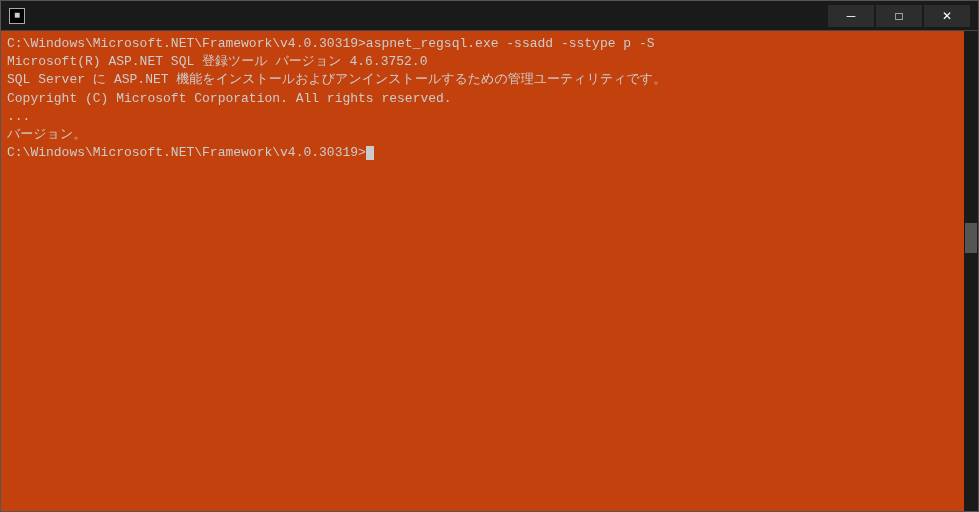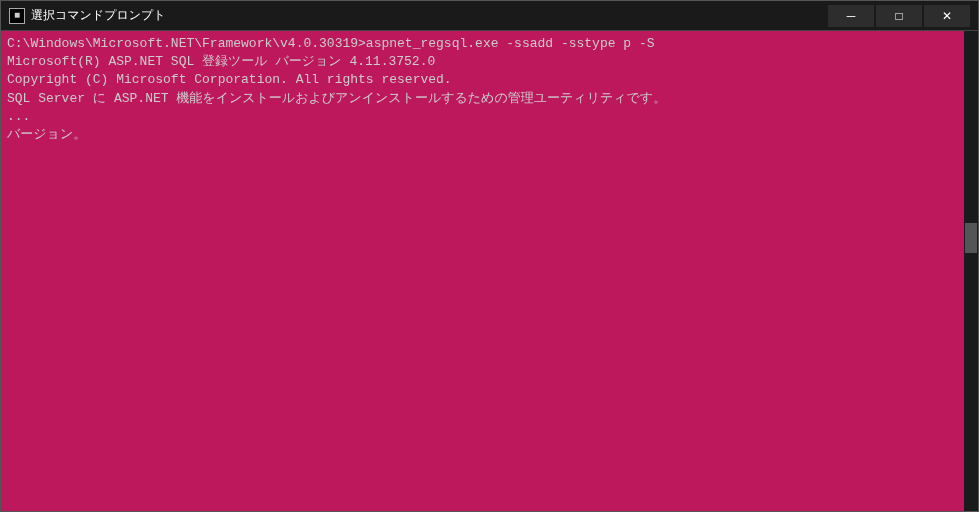--- a/index.html
+++ b/index.html
@@ -72,21 +72,21 @@
       color: #fff;
       font-size: 12px;
       cursor: pointer;
       display: flex;
       align-items: center;
       justify-content: center;
     }
 
     .console-area {
       flex: 1;
-      background: #be185d;
+      background: #c2410c;
       padding: 4px 6px;
       color: #cccccc;
       font-family: 'MS Gothic', 'Courier New', monospace;
       font-size: 13px;
       line-height: 1.4;
       overflow: hidden;
       position: relative;
     }
 
     .console-line {
@@ -126,40 +126,40 @@
       background: #555;
     }
   </style>
 </head>
 <body>
 
 <div class="window">
   <div class="title-bar">
     <div class="title-bar-left">
       <div class="title-bar-icon">■</div>
-      <span class="title-bar-text">選択コマンドプロンプト</span>
     </div>
     <div class="title-bar-buttons">
       <button class="title-btn">─</button>
       <button class="title-btn">□</button>
       <button class="title-btn close">✕</button>
     </div>
   </div>
 
   <div class="console-area">
     <div>
 
     <span class="console-line">C:\Windows\Microsoft.NET\Framework\v4.0.30319&gt;aspnet_regsql.exe -ssadd -sstype p -S</span>
-        <span class="console-line">Microsoft(R) ASP.NET SQL 登録ツール バージョン 4.11.3752.0</span>
+        <span class="console-line">Microsoft(R) ASP.NET SQL 登録ツール バージョン 4.6.3752.0</span>
+        <span class="console-line">SQL Server に ASP.NET 機能をインストールおよびアンインストールするための管理ユーティリティです。</span>
         <span class="console-line">Copyright (C) Microsoft Corporation. All rights reserved.</span>
-        <span class="console-line">SQL Server に ASP.NET 機能をインストールおよびアンインストールするための管理ユーティリティです。</span>
         <span class="console-line"></span>
         <span class="console-line"></span>
         <span class="console-line">...</span>
         <span class="console-line"></span>
         <span class="console-line">バージョン。</span>
         <span class="console-line"></span>
+        <span class="console-line">C:\Windows\Microsoft.NET\Framework\v4.0.30319&gt;<span class="cursor"></span></span>
       </div>
     <div class="scrollbar">
       <div class="scrollbar-thumb"></div>
     </div>
   </div>
 </div>
 
 </body></html>

